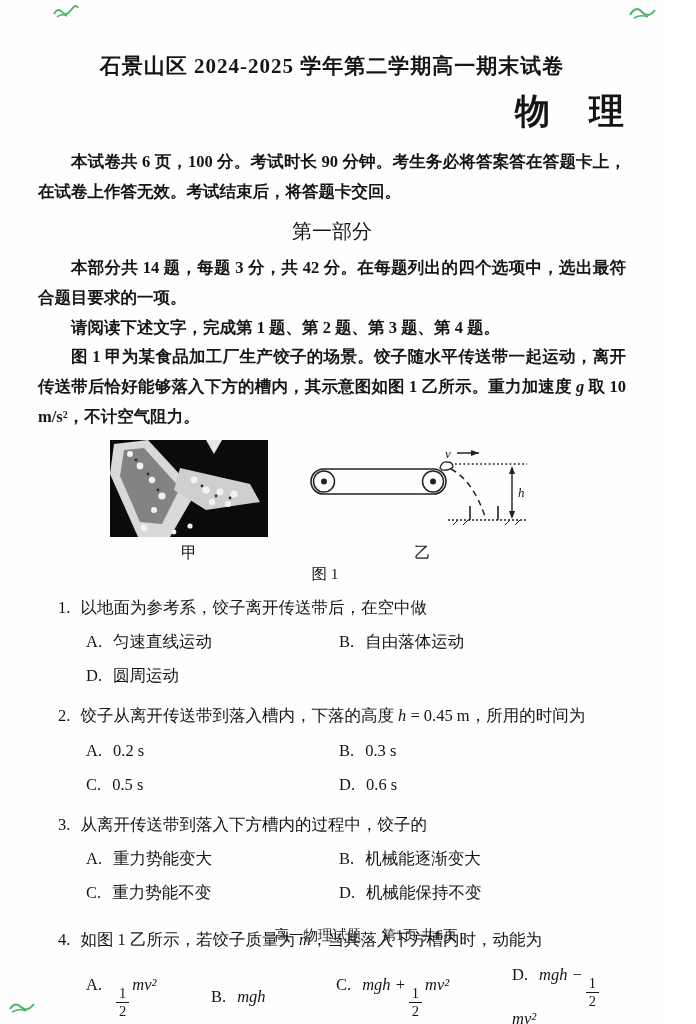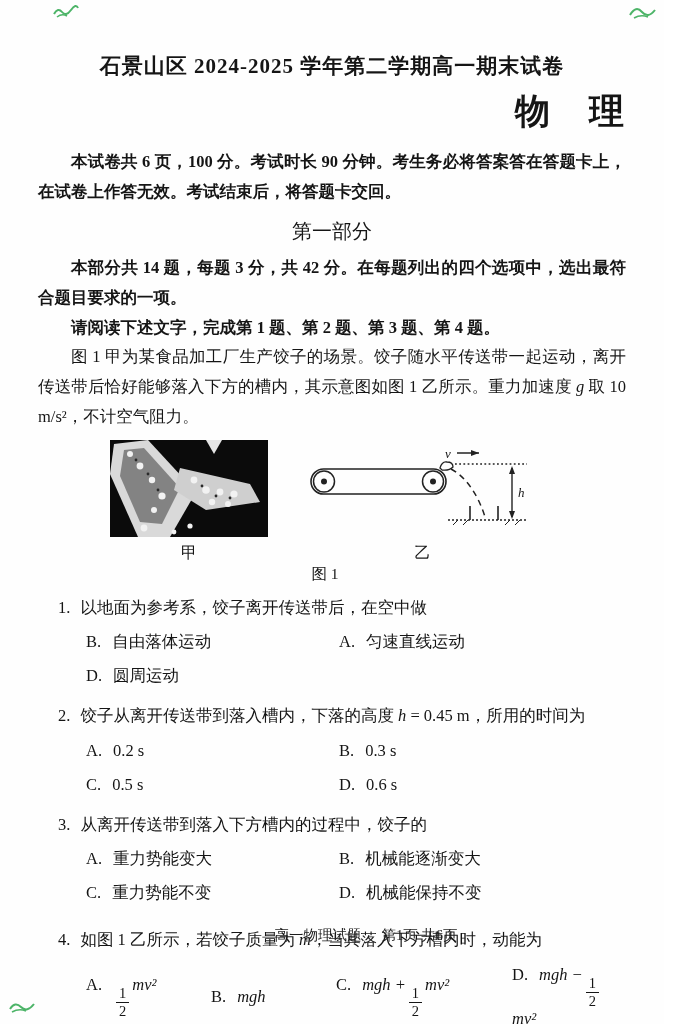--- a/index.html
+++ b/index.html
@@ -13,21 +13,21 @@
     font-size:21px;font-weight:bold;text-align:center;
     letter-spacing:1px;margin:0 0 8px 0;
   }
   .subject-title{
     font-size:35px;font-weight:bold;text-align:right;
     margin:2px 0 12px 0;letter-spacing:2px;
   }
   p.body-text{
     font-size:16.5px;line-height:1.8;margin:0;text-align:justify;
   }
-  .indent{text-indent:2em;}
+  .indent{text-indent:2em;font-weight:bold;}
   .bold{font-weight:bold;}
   .part-heading{
     font-size:20px;font-weight:normal;text-align:center;margin:12px 0 8px 0;
   }
   .var{font-style:italic;}
   
   .figure{margin:8px 0 0 72px;width:430px;}
   .figure-row{display:flex;align-items:flex-end;gap:37px;}
   .fig-item{text-align:center;}
   .fig-label{font-size:16px;margin-top:2px;}
@@ -174,22 +174,22 @@
             <text x="213" y="52" font-size="13" font-style="italic" font-family="Liberation Serif, serif" fill="#151515">h</text>
           </svg>
           <div class="fig-label">乙</div>
         </div>
       </div>
       <div class="fig-caption">图 1</div>
     </div>
 
     <div class="question"><span class="qnum">1.</span><span>以地面为参考系，饺子离开传送带后，在空中做</span></div>
     <div class="options">
+      <div class="option"><span class="opt-label">A.</span><span>匀速直线运动</span></div>
       <div class="option"><span class="opt-label">B.</span><span>自由落体运动</span></div>
-      <div class="option"><span class="opt-label">A.</span><span>匀速直线运动</span></div>
       <div class="option"><span class="opt-label">D.</span><span>圆周运动</span></div>
     </div>
 
     <div class="question"><span class="qnum">2.</span><span>饺子从离开传送带到落入槽内，下落的高度 </span><span class="var">h</span><span> = 0.45 m，所用的时间为</span></div>
     <div class="options">
       <div class="option"><span class="opt-label">A.</span><span>0.2 s</span></div>
       <div class="option"><span class="opt-label">B.</span><span>0.3 s</span></div>
       <div class="option"><span class="opt-label">C.</span><span>0.5 s</span></div>
       <div class="option"><span class="opt-label">D.</span><span>0.6 s</span></div>
     </div>

